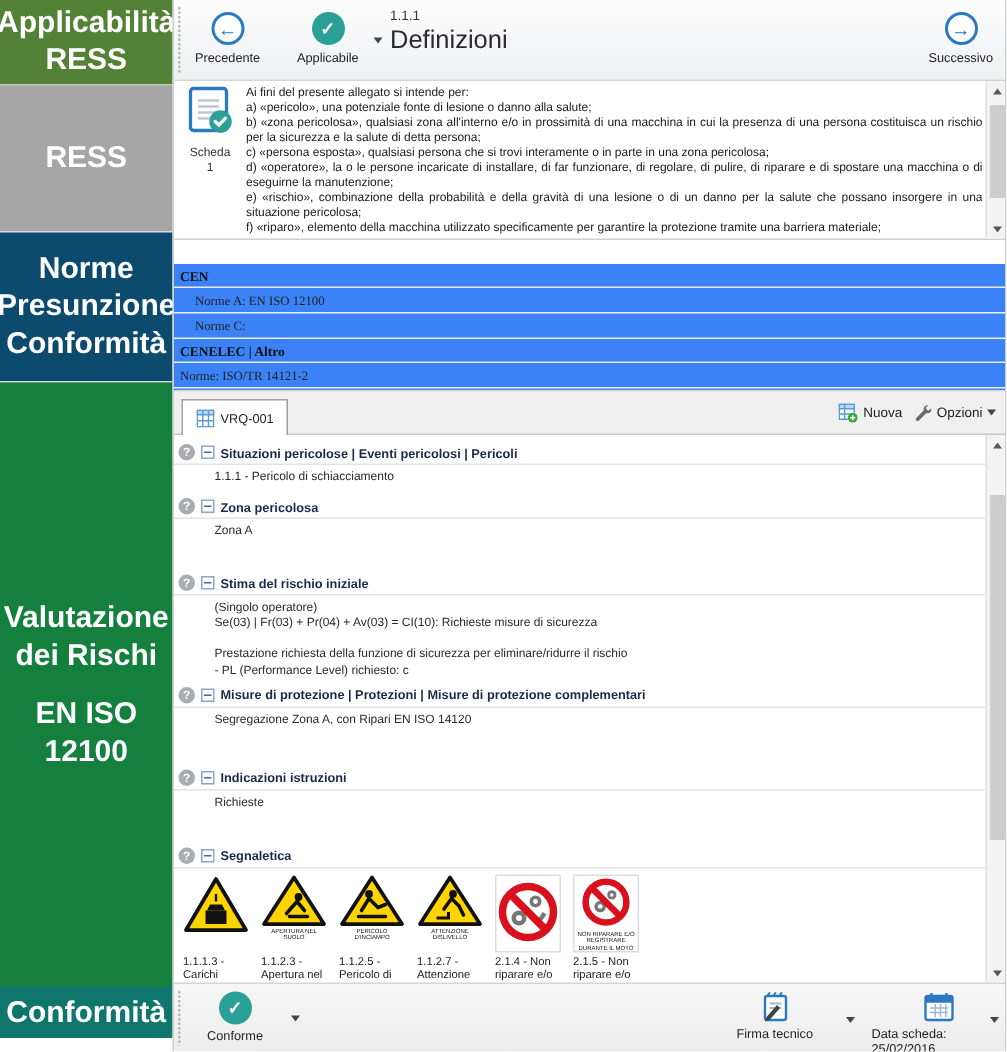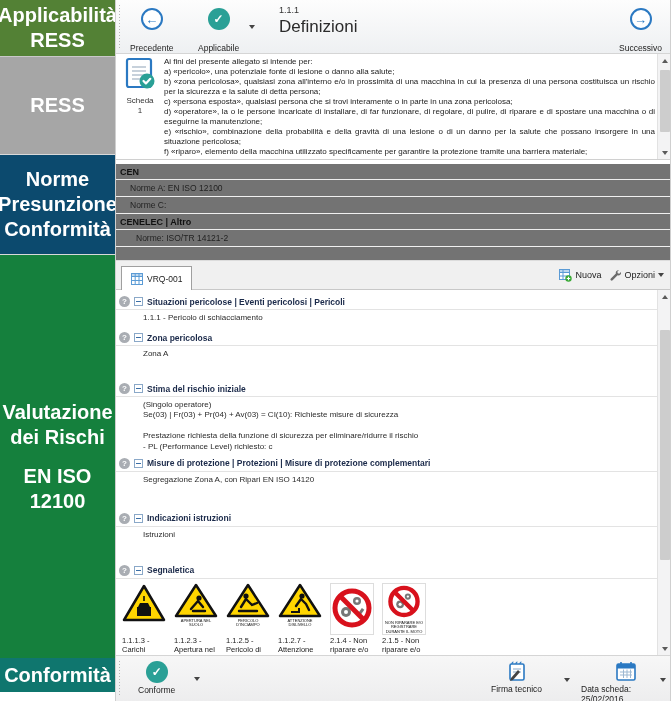--- a/index.html
+++ b/index.html
@@ -20,53 +20,53 @@
   
   #main { position:absolute; left:115px; top:0; width:556px; height:701px; border-left:1px solid #cfcfcf; border-right:1px solid #cfcfcf; }
 
   .dotted-handle { position:absolute; left:2px; top:4px; bottom:4px; width:3px;
                    background-image:radial-gradient(#b5b5b5 0.8px, transparent 0.9px); background-size:3px 3px; }
 
   
   #toolbar { position:absolute; left:0; top:0; width:100%; height:54px;
              background:linear-gradient(#fdfdfd,#eef0f2); border-bottom:1px solid #d5d5d5; }
   .tool-btn { position:absolute; display:flex; flex-direction:column; align-items:center; cursor:pointer; }
-  .tool-btn .lbl { font-size:8.5px; color:#222; margin-top:13px; }
+  .tool-btn .lbl { font-size:8.5px; color:#222; margin-top:3px; }
   .ring-icon { width:22px; height:22px; border:2px solid #2b79c2; border-radius:50%; background:#fff;
                display:flex; align-items:center; justify-content:center; color:#2b79c2; font-size:13px; font-weight:bold; line-height:1; }
   .teal-icon { width:22px; height:22px; border-radius:50%; background:#2aa096; display:flex; align-items:center;
                justify-content:center; color:#fff; font-size:12px; font-weight:bold; line-height:1; }
   .caret { width:0; height:0; border-left:3px solid transparent; border-right:3px solid transparent; border-top:4px solid #444; }
   #btn-prev { left:14px; top:8px; }
   #btn-appl { left:82px; top:8px; }
   #appl-caret { position:absolute; left:133px; top:25px; }
-  #title-block { position:absolute; left:163px; top:5px; }
+  #title-block { position:absolute; left:144px; top:5px; }
   #title-number { font-size:9px; color:#333; }
   #title-text { font-size:17px; color:#2b2b2b; margin-top:2px; }
   #btn-next { right:8px; top:8px; }
 
   
   #definitions { position:absolute; left:0; top:54px; width:100%; height:106px; background:#fff; border-bottom:1px solid #d0d0d0; }
   #scheda-col { position:absolute; left:0; top:2px; width:48px; text-align:center; }
   #scheda-label { font-size:8px; color:#333; line-height:1.3; margin-top:2px; }
   #def-text { position:absolute; left:48px; right:15px; top:3px; bottom:2px; font-size:8px; line-height:1.25;
               color:#1a1a1a; text-align:justify; white-space:pre-line; overflow:hidden; }
 
   
   .vscroll { position:absolute; right:0; width:13px; background:#f3f3f4; border-left:1px solid #e2e2e2; }
   .scroll-arrow { position:absolute; left:0; width:13px; height:13px; display:flex; align-items:center; justify-content:center; }
   .tri-up { width:0; height:0; border-left:3.5px solid transparent; border-right:3.5px solid transparent; border-bottom:4.5px solid #5a5a5a; }
   .tri-down { width:0; height:0; border-left:3.5px solid transparent; border-right:3.5px solid transparent; border-top:4.5px solid #5a5a5a; }
   .scroll-thumb { position:absolute; left:1.5px; width:10px; background:#cdcdcd; border-radius:1px; }
 
   
-  #norms { position:absolute; left:0; top:164px; width:100%; height:100px; background:#737373; }
+  #norms { position:absolute; left:0; top:176px; width:100%; height:100px; background:#3b82f6;font-family:Liberation Serif, serif; }
   .norm-header { font-size:9px; font-weight:bold; color:#111; padding:3px 0 2px 4px; border-bottom:1px solid #ececec; }
   .norm-row { font-size:8.5px; color:#222; padding:3px 0 3px 14px; border-bottom:1px solid #f0f0f0; }
-  .norm-row.deep { padding-left:20px; }
+  .norm-row.deep { padding-left:4px; }
 
   
   #tabbar { position:absolute; left:0; top:260px; width:100%; height:30px; background:#f0f0f0; border-top:1px solid #dcdcdc; border-bottom:1px solid #c8c8c8; }
   #vrq-tab { position:absolute; left:5px; bottom:-1px; height:24px; background:#fff; border:1px solid #9f9f9f; border-bottom:none;
              display:flex; align-items:center; gap:4px; padding:0 9px; font-size:8.5px; color:#222; }
   #tab-actions { position:absolute; right:6px; top:0; height:100%; display:flex; align-items:center; gap:8px; font-size:9px; color:#222; }
   .tab-action { display:flex; align-items:center; gap:3px; cursor:pointer; }
 
   
   #vrq-content { position:absolute; left:0; top:290px; width:100%; height:365px; background:#fff; overflow:hidden; }
@@ -265,21 +265,21 @@
           </div>
           <div class="sec-body">Segregazione Zona A, con Ripari EN ISO 14120</div>
         </div>
 
         <div class="vrq-sec" style="min-height:52px;">
           <div class="sec-head">
             <span class="help-icon">?</span>
             <span class="minus-box"></span>
             <span class="sec-title">Indicazioni istruzioni</span>
           </div>
-          <div class="sec-body">Istruzioni</div>
+          <div class="sec-body">Richieste</div>
         </div>
 
         <div class="vrq-sec">
           <div class="sec-head">
             <span class="help-icon">?</span>
             <span class="minus-box"></span>
             <span class="sec-title">Segnaletica</span>
           </div>
 
           <div id="signs-row">

